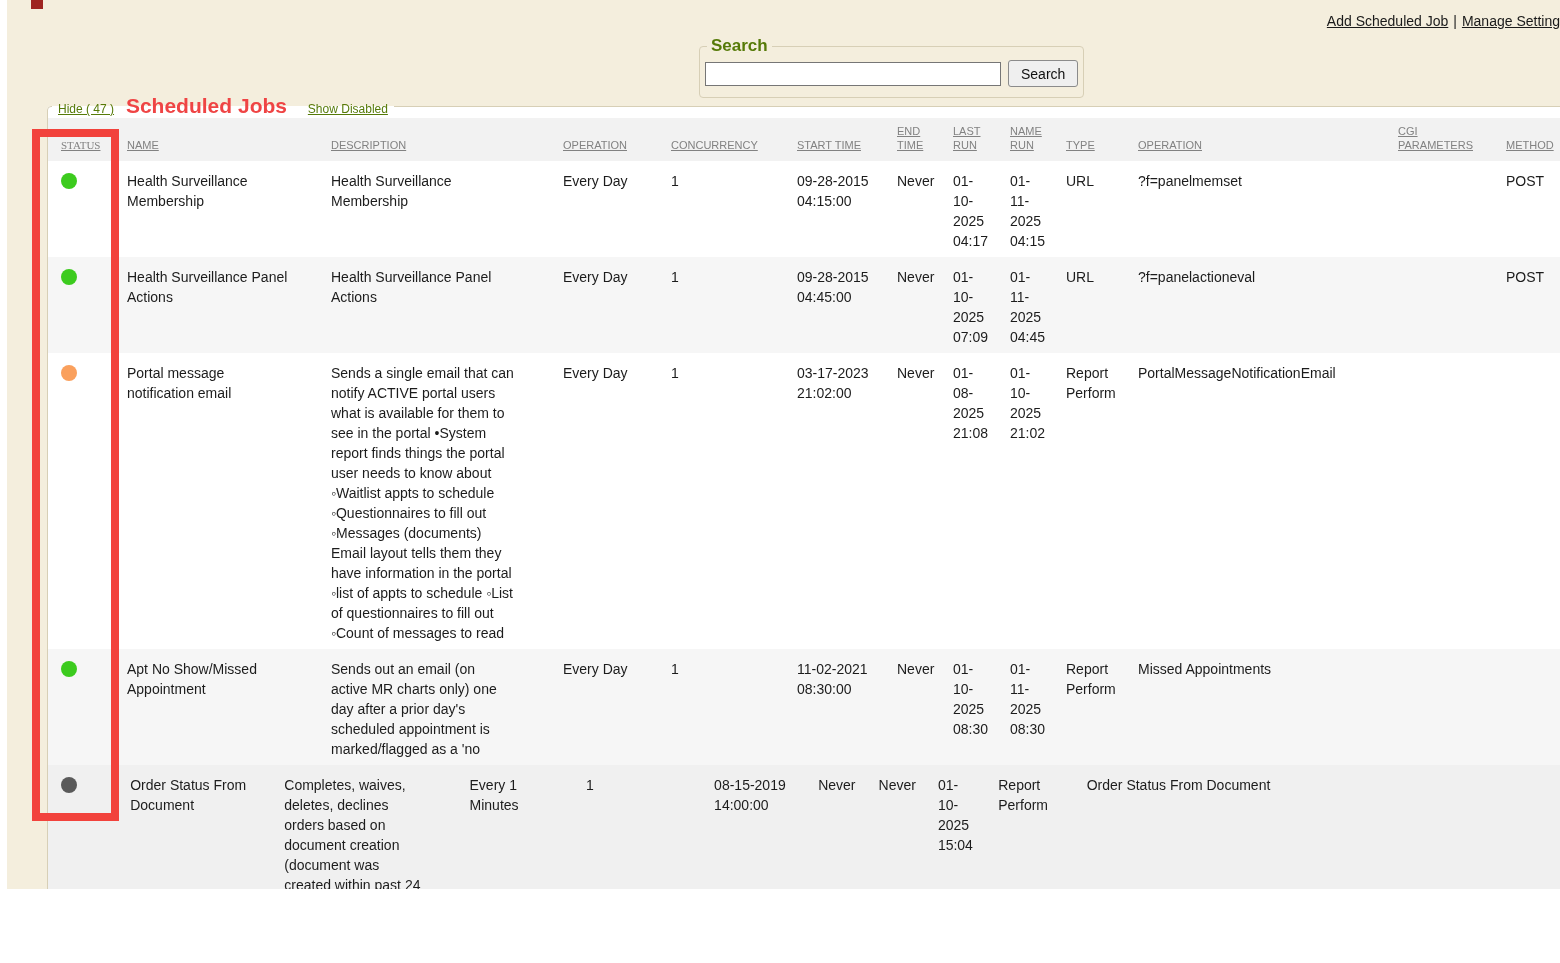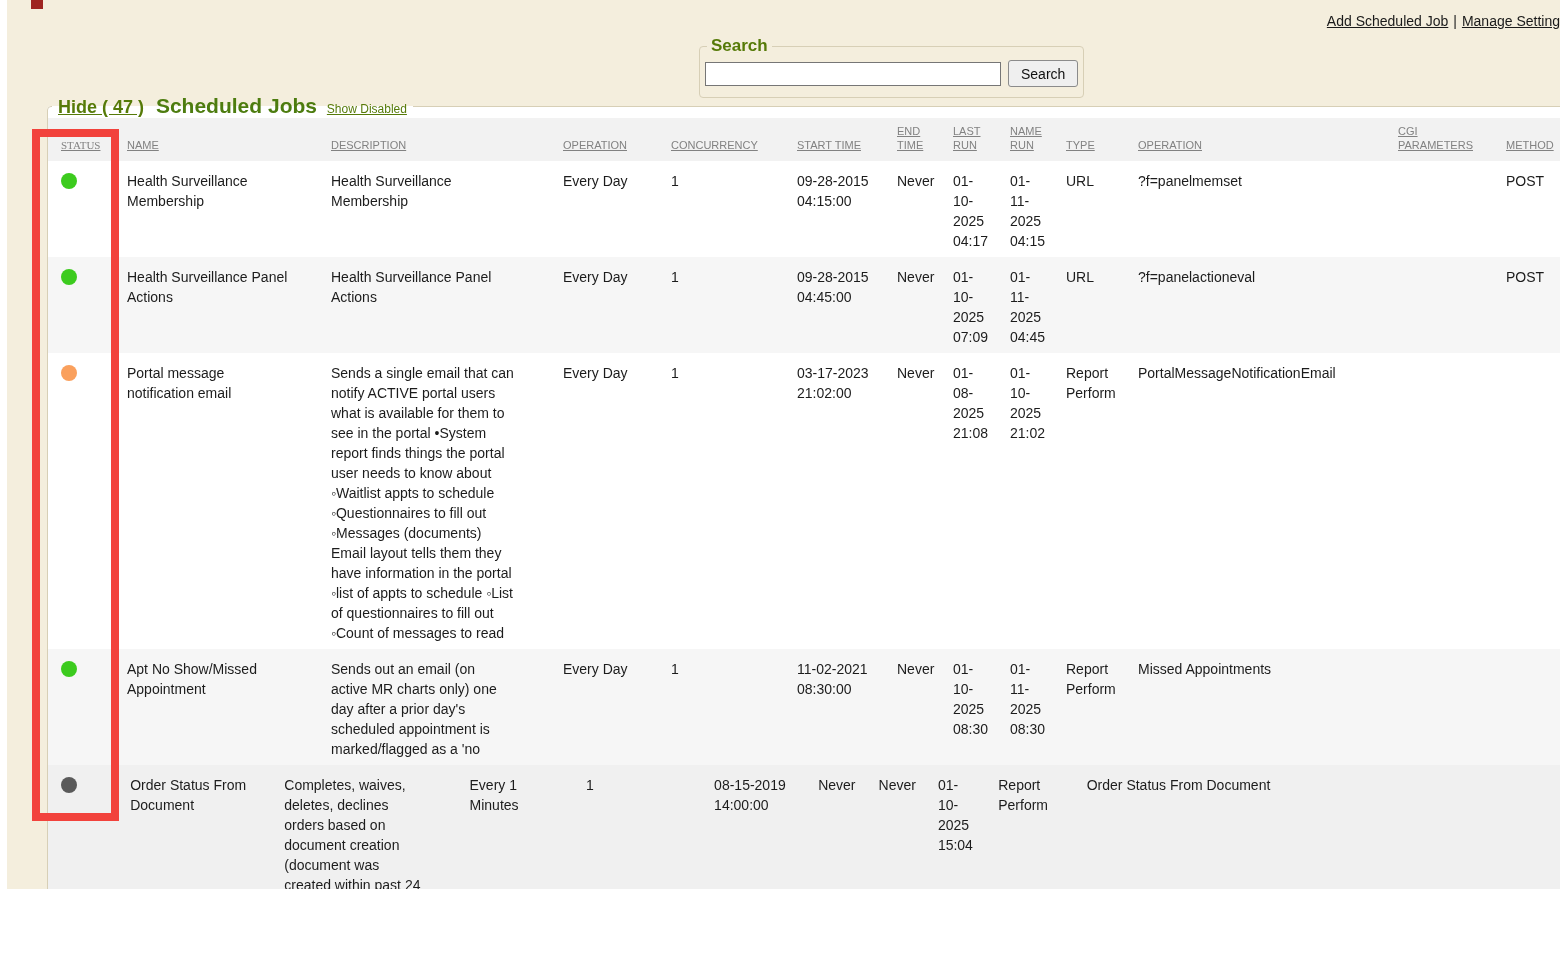--- a/index.html
+++ b/index.html
@@ -36,23 +36,23 @@
     background:#efefef;border:1px solid #8b8b8b;border-radius:3px;color:#111;cursor:pointer;
   }
 
   
   .jobs-fs{
     position:absolute;left:45px;top:94px;width:1540px;height:890px;
     background:#ffffff;padding:0;border:1px solid #d7cfb6;border-radius:4px 4px 0 0;
   }
   .jobs-fs legend{margin-left:4px;padding:0 6px;white-space:nowrap;}
   .jobs-fs legend a{color:#567a08;text-decoration:underline;cursor:pointer;}
-  .hide-link{font-size:18px;font-weight:bold;}
-  .jobs-title{font-size:21px;font-weight:bold;color:#4d7c0f;margin:0 6px 0 8px;}
-  .show-disabled{font-size:12px;}
+  .hide-link{font-size:12px;font-weight:normal;}
+  .jobs-title{font-size:21px;font-weight:bold;color:#ef4444;margin:0 6px 0 8px;}
+  .show-disabled{font-size:12px;margin-left:11px;}
 
   table{border-collapse:collapse;table-layout:fixed;}
   #jobs-table{width:1528px;}
   #jobs-table-2{width:1528px;}
   th{
     font-size:11px;font-weight:normal;color:#828282;text-decoration:underline;
     text-align:left;vertical-align:bottom;padding:6px 14px 9px 0;line-height:14px;cursor:pointer;
   }
   th.c-status, td.c-status{padding-left:13px;font-family:Liberation Serif, serif;}
   thead tr{background:#f2f2f2;}

